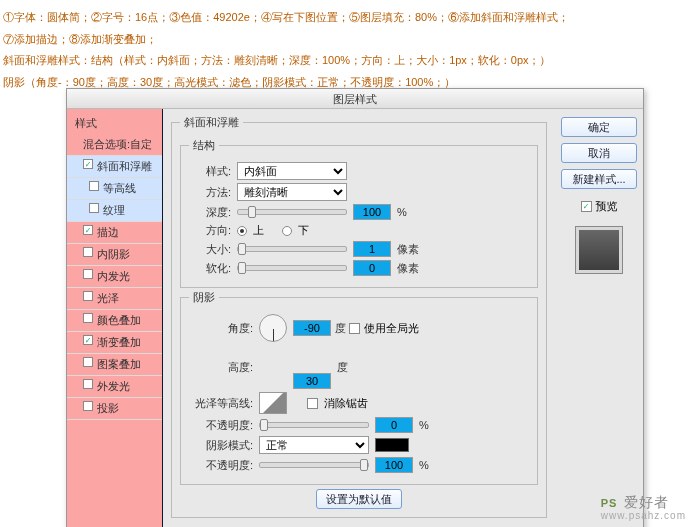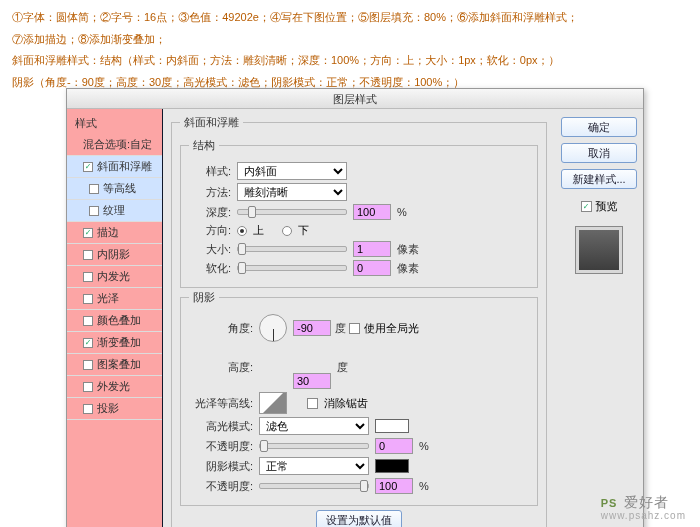--- a/index.html
+++ b/index.html
@@ -1,37 +1,37 @@
 <!DOCTYPE html>
 <html><head>
 <meta charset="utf-8">
 <style>
 *{box-sizing:border-box;margin:0;padding:0;font-family:"Microsoft YaHei",SimSun,Arial,sans-serif;font-size:11px}
 body{background:#fff;width:700px;height:527px;position:relative}
-.notes{padding:6px 12px;color:#b85c00;font-size:13px;line-height:1.6}
+.notes{padding:6px 3px;color:#b85c00;font-size:13px;line-height:1.6}
 .notes .row{margin-bottom:4px}
 .dialog{position:absolute;left:66px;top:88px;width:578px;height:510px;background:#e8e8e8;border:1px solid #999;box-shadow:2px 2px 6px rgba(0,0,0,.25)}
 .titlebar{height:20px;background:linear-gradient(#f7f7f7,#e0e0e0);border-bottom:1px solid #bbb;text-align:center;line-height:20px;font-size:11px;color:#333}
 .body{display:flex;height:calc(100% - 20px)}
 .sidebar{width:96px;border-right:1px solid #0f172a;padding:4px 0;background:#fca5a5}
 .sidebar .sheader{padding:3px 8px;font-size:11px;color:#333}
 .sidebar ul{list-style:none}
-.sidebar li{padding:3px 6px 3px 16px;font-size:11px;color:#333;border-bottom:1px solid #dcdcdc;cursor:default;display:flex;align-items:center;gap:4px}
+.sidebar li{padding:3px 6px 3px 16px;font-size:11px;color:#333;border-bottom:1px solid #dcdcdc;cursor:default;display:flex;gap:4px}
 .sidebar li.sel{background:#cfe3ff}
 .sidebar li.ind{padding-left:22px}
 .sidebar li .chk{width:10px;height:10px;border:1px solid #888;background:#fff;display:inline-flex;align-items:center;justify-content:center;font-size:8px;color:#2a6}
 .main{flex:1;padding:6px 8px;display:flex;flex-direction:column;gap:6px;overflow:hidden}
 fieldset{border:1px solid #bbb;padding:6px 8px 8px 8px}
 legend{padding:0 4px;font-size:11px;color:#333}
 .subfs{border:1px solid #bbb;margin-top:2px;padding:6px 8px 8px 8px}
 .row{display:flex;align-items:center;margin:3px 0;gap:6px}
 .label{width:42px;text-align:right;color:#333}
 .label2{width:64px;text-align:right;color:#333}
 select{height:18px;border:1px solid #999;background:#fff;font-size:11px;padding:0 2px}
-input[type=text]{height:16px;border:1px solid #999;background:#f0abfc;font-size:11px;text-align:left;padding:0 3px}
+input[type=text]{height:16px;border:1px solid #999;background:#0ea5e9;font-size:11px;text-align:center;padding:0 3px}
 .slider{height:6px;background:#dcdcdc;border:1px solid #aaa;display:inline-block;position:relative;border-radius:2px}
 .slider .knob{position:absolute;top:-4px;width:8px;height:12px;background:#efefef;border:1px solid #888;border-radius:2px}
 .unit{color:#333}
 .radio{width:10px;height:10px;border:1px solid #888;border-radius:50%;background:#fff;display:inline-flex;align-items:center;justify-content:center}
 .radio.on::after{content:"";width:4px;height:4px;background:#333;border-radius:50%}
 .chkbox{width:11px;height:11px;border:1px solid #888;background:#fff;display:inline-flex;align-items:center;justify-content:center;font-size:8px;color:#2a6}
 .angle{width:28px;height:28px;border:1px solid #999;border-radius:50%;background:#f4f4f4;position:relative}
 .angle .hand{position:absolute;left:13px;top:2px;width:1px;height:12px;background:#333;transform-origin:bottom center}
 .contour{width:28px;height:22px;border:1px solid #999;background:linear-gradient(135deg,#fff 0%,#fff 48%,#888 52%,#888 100%)}
 .swatch{width:34px;height:14px;border:1px solid #666}
@@ -187,25 +187,20 @@
             <span class="unit">度</span>
           </div>
           <div class="row">
             <span class="label2">光泽等高线:</span>
             <span class="contour"></span>
             <span style="width:8px"></span>
             <span class="chkbox"></span>
             <span>消除锯齿</span>
           </div>
           <div class="row">
-            <span class="label2">高光模式:</span>
-            <select style="width:110px"><option>滤色</option></select>
-            <span class="swatch" style="background:#ffffff"></span>
-          </div>
-          <div class="row">
             <span class="label2">不透明度:</span>
             <span class="slider" style="width:110px">
                 <span class="knob" style="left:0"></span>
               </span>
             <input type="text" style="width: 38px;" value="0">
             <span class="unit">%</span>
           </div>
           <div class="row">
             <span class="label2">阴影模式:</span>
             <select style="width:110px"><option>正常</option></select>

